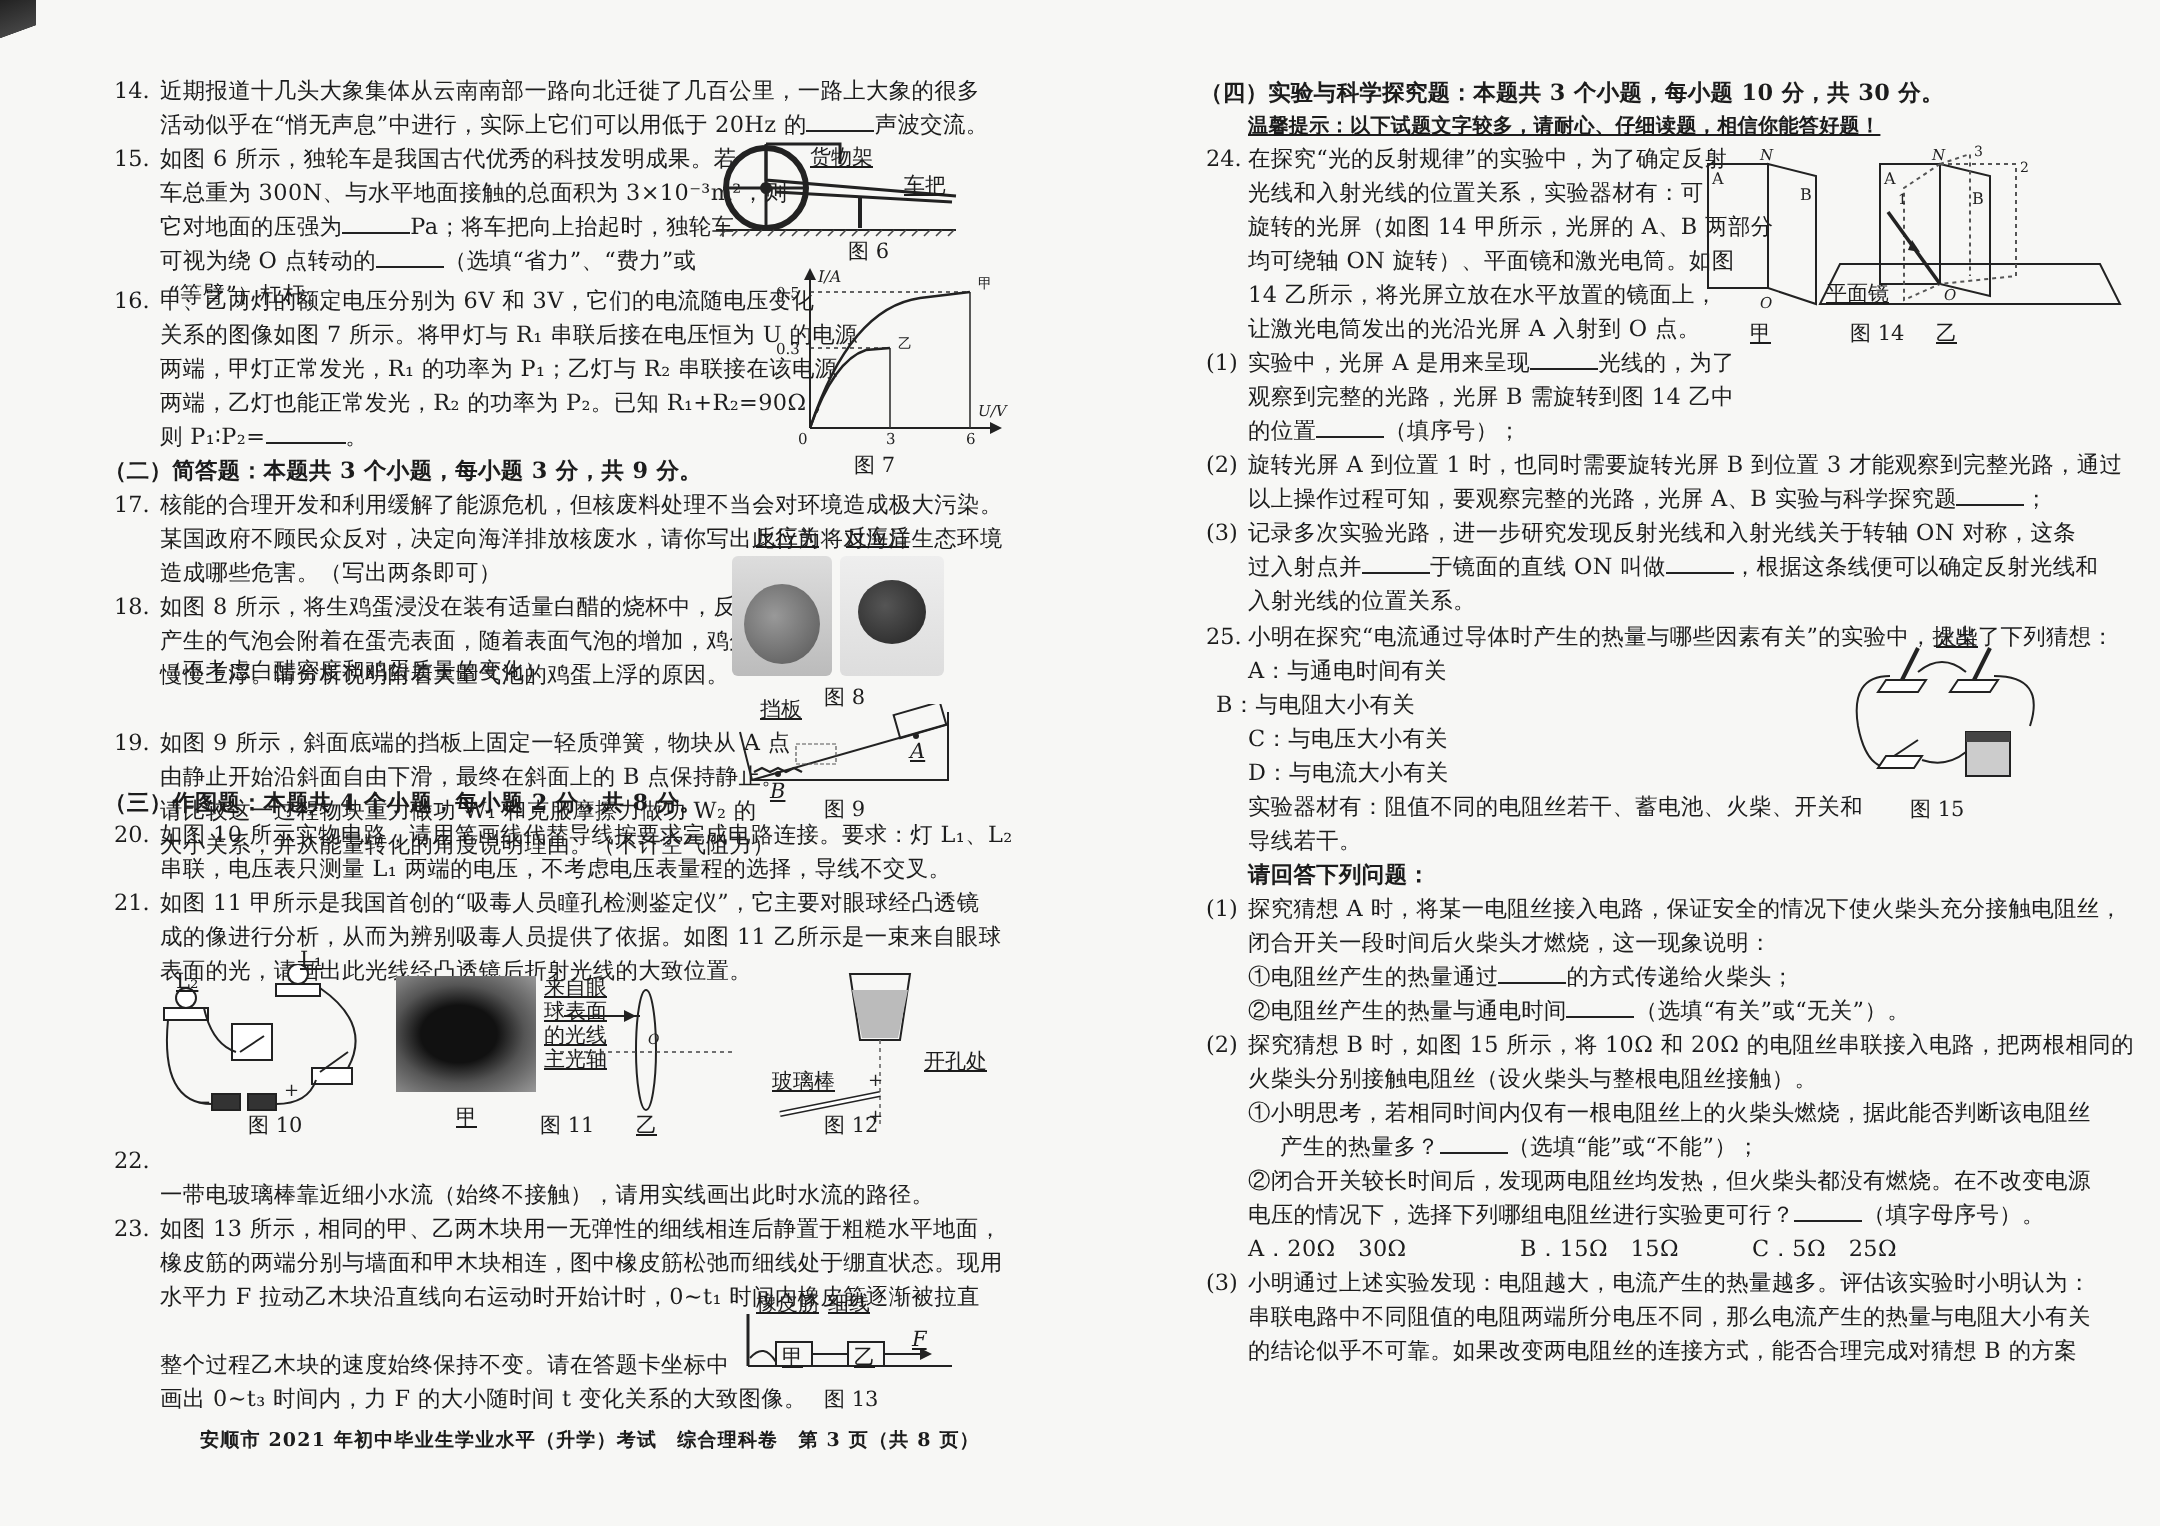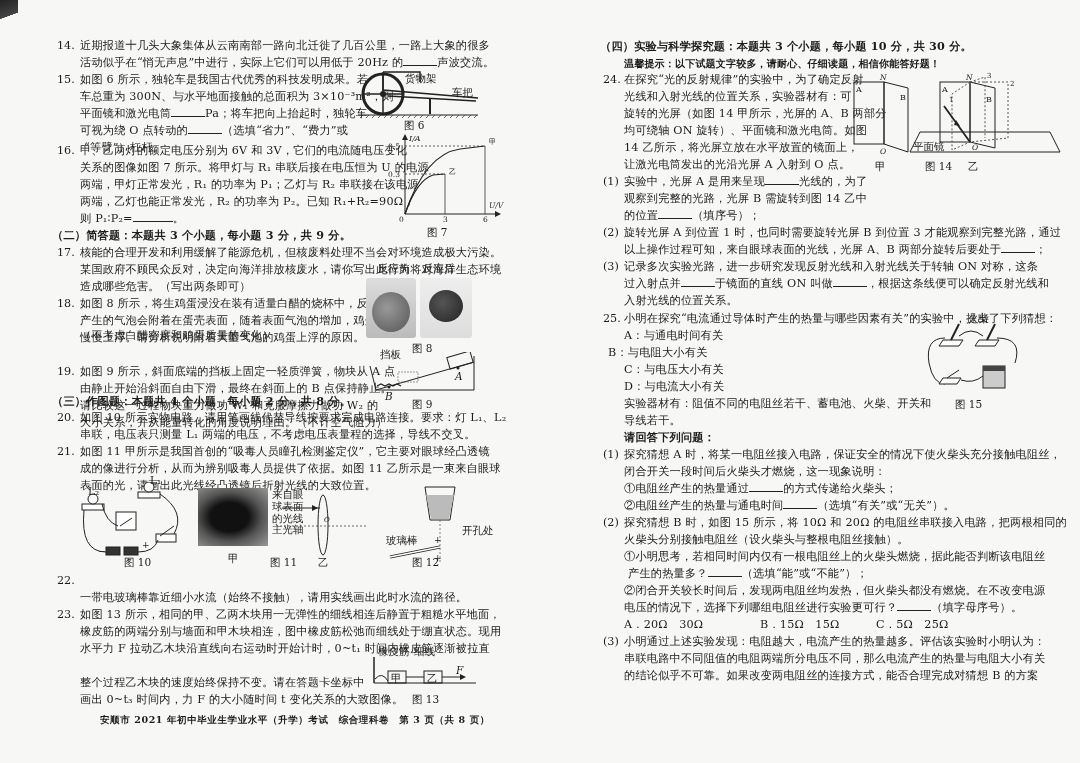--- a/index.html
+++ b/index.html
@@ -4,41 +4,41 @@
 <style>
   * { box-sizing: border-box; margin: 0; padding: 0; }
   html, body { width: 1080px; height: 763px; overflow: hidden; background: #f7f7f5; }
   body { font-family: "DejaVu Serif", "Liberation Serif", serif; color: #1c1c1c; position: relative; }
   .page { position: absolute; top: 0; height: 763px; }
   .left { left: 0; width: 540px; }
   .right { left: 540px; width: 540px; }
   .corner { position: absolute; left: 0; top: 0; width: 18px; height: 28px; background: linear-gradient(160deg, #222 0%, #444 55%, transparent 56%); }
   .t { position: absolute; font-size: 11.2px; line-height: 15px; white-space: nowrap; letter-spacing: 0.2px; }
   .b { font-weight: bold; }
-  .sm { font-size: 10px; }
+  .sm { font-size: 10px; text-decoration: underline; }
   .num { position: absolute; font-size: 11.2px; line-height: 15px; }
   .blank { display: inline-block; width: 34px; border-bottom: 1px solid #222; height: 11px; vertical-align: baseline; }
   .cap { position: absolute; font-size: 10.5px; }
   .fig { position: absolute; }
   .footer { position: absolute; font-size: 9.5px; font-weight: bold; letter-spacing: 0.6px; white-space: nowrap; }
 </style>
 </head>
 <body>
 
 <div class="page left">
   <div class="corner"></div>
 
   <span class="num" style="left:57px;top:38px">14.</span>
   <span class="t" style="left:80px;top:38px">近期报道十几头大象集体从云南南部一路向北迁徙了几百公里，一路上大象的很多</span>
   <span class="t" style="left:80px;top:55px"><span>活动似乎在“悄无声息”中进行，实际上它们可以用低于 20Hz 的</span><span class="blank"></span><span>声波交流。</span></span>
 
   <span class="num" style="left:57px;top:72px">15.</span>
   <span class="t" style="left:80px;top:72px">如图 6 所示，独轮车是我国古代优秀的科技发明成果。若</span>
   <span class="t" style="left:80px;top:89px">车总重为 300N、与水平地面接触的总面积为 3×10⁻³m²，则</span>
-  <span class="t" style="left:80px;top:106px"><span>平面镜和激光电筒</span><span class="blank"></span><span>Pa；将车把向上抬起时，独轮车</span></span>
+  <span class="t" style="left:80px;top:106px"><span>它对地面的压强为</span><span class="blank"></span><span>Pa；将车把向上抬起时，独轮车</span></span>
   <span class="t" style="left:80px;top:123px"><span>可视为绕 O 点转动的</span><span class="blank"></span><span>（选填“省力”、“费力”或</span></span>
   <span class="t" style="left:84px;top:140px">“等臂”）杠杆。</span>
 
   <svg class="fig" style="left:358px;top:68px" width="125" height="52" viewBox="0 0 125 52">
     <circle cx="25" cy="26" r="20" fill="none" stroke="#222" stroke-width="3"></circle>
     <circle cx="25" cy="26" r="3" fill="#222"></circle>
     <line x1="25" y1="6" x2="25" y2="46" stroke="#222" stroke-width="1.5"></line>
     <line x1="5" y1="26" x2="45" y2="26" stroke="#222" stroke-width="1.5"></line>
     <polyline points="25,4 25,22 120,30" fill="none" stroke="#222" stroke-width="1.5"></polyline>
     <polyline points="25,4 62,4 62,14" fill="none" stroke="#222" stroke-width="1.5"></polyline>
@@ -63,21 +63,21 @@
         <line x1="86" y1="50" x2="89" y2="47"></line>
         <line x1="92" y1="50" x2="95" y2="47"></line>
         <line x1="98" y1="50" x2="101" y2="47"></line>
         <line x1="104" y1="50" x2="107" y2="47"></line>
         <line x1="110" y1="50" x2="113" y2="47"></line>
         <line x1="116" y1="50" x2="119" y2="47"></line>
     </g>
   </svg>
   <span class="cap sm" style="left:405px;top:72px">货物架</span>
   <span class="cap sm" style="left:452px;top:86px">车把</span>
-  <span class="cap" style="left:404px;top:119px">图 6</span>
+  <span class="cap" style="left:424px;top:119px">图 6</span>
 
   <span class="num" style="left:57px;top:143px">16.</span>
   <span class="t" style="left:80px;top:143px">甲、乙两灯的额定电压分别为 6V 和 3V，它们的电流随电压变化</span>
   <span class="t" style="left:80px;top:160px">关系的图像如图 7 所示。将甲灯与 R₁ 串联后接在电压恒为 U 的电源</span>
   <span class="t" style="left:80px;top:177px">两端，甲灯正常发光，R₁ 的功率为 P₁；乙灯与 R₂ 串联接在该电源</span>
   <span class="t" style="left:80px;top:194px">两端，乙灯也能正常发光，R₂ 的功率为 P₂。已知 R₁+R₂=90Ω，</span>
   <span class="t" style="left:80px;top:211px"><span>则 P₁∶P₂=</span><span class="blank" style="width:40px"></span><span>。</span></span>
 
   <svg class="fig" style="left:385px;top:132px" width="120" height="92" viewBox="0 0 120 92">
     <line x1="20" y1="82" x2="20" y2="6" stroke="#222" stroke-width="1"></line>
@@ -278,21 +278,21 @@
   <span class="cap sm" style="left:428px;top:160px">乙</span>
 
   <span class="num" style="left:63px;top:174px">(1)</span>
 
   <span class="t" style="left:84px;top:174px"><span>实验中，光屏 A 是用来呈现</span><span class="blank"></span><span>光线的，为了</span></span>
   <span class="t" style="left:84px;top:191px">观察到完整的光路，光屏 B 需旋转到图 14 乙中</span>
   <span class="t" style="left:84px;top:208px"><span>的位置</span><span class="blank"></span><span>（填序号）；</span></span>
 
   <span class="num" style="left:63px;top:225px">(2)</span>
   <span class="t" style="left:84px;top:225px">旋转光屏 A 到位置 1 时，也同时需要旋转光屏 B 到位置 3 才能观察到完整光路，通过</span>
-  <span class="t" style="left:84px;top:242px"><span>以上操作过程可知，来自眼球表面的光线，光屏 A、B 两部分旋转后要处于</span><span class="blank"></span><span>；</span></span>
+  <span class="t" style="left:84px;top:242px"><span>以上操作过程可知，要观察完整的光路，光屏 A、B 实验与科学探究题</span><span class="blank"></span><span>；</span></span>
 
   <span class="num" style="left:63px;top:259px">(3)</span>
   <span class="t" style="left:84px;top:259px">记录多次实验光路，进一步研究发现反射光线和入射光线关于转轴 ON 对称，这条</span>
   <span class="t" style="left:84px;top:276px"><span>过入射点并</span><span class="blank"></span><span>于镜面的直线 ON 叫做</span><span class="blank"></span><span>，根据这条线便可以确定反射光线和</span></span>
   <span class="t" style="left:84px;top:293px">入射光线的位置关系。</span>
 
   <span class="num" style="left:63px;top:311px">25.</span>
   <span class="t" style="left:84px;top:311px">小明在探究“电流通过导体时产生的热量与哪些因素有关”的实验中，提出了下列猜想：</span>
   <span class="t" style="left:84px;top:328px">A：与通电时间有关</span>
   <span class="t" style="left:68px;top:345px">B：与电阻大小有关</span>
@@ -322,21 +322,21 @@
   <span class="num" style="left:63px;top:447px">(1)</span>
   <span class="t" style="left:84px;top:447px">探究猜想 A 时，将某一电阻丝接入电路，保证安全的情况下使火柴头充分接触电阻丝，</span>
   <span class="t" style="left:84px;top:464px">闭合开关一段时间后火柴头才燃烧，这一现象说明：</span>
   <span class="t" style="left:84px;top:481px"><span>①电阻丝产生的热量通过</span><span class="blank"></span><span>的方式传递给火柴头；</span></span>
   <span class="t" style="left:84px;top:498px"><span>②电阻丝产生的热量与通电时间</span><span class="blank"></span><span>（选填“有关”或“无关”）。</span></span>
 
   <span class="num" style="left:63px;top:515px">(2)</span>
   <span class="t" style="left:84px;top:515px">探究猜想 B 时，如图 15 所示，将 10Ω 和 20Ω 的电阻丝串联接入电路，把两根相同的</span>
   <span class="t" style="left:84px;top:532px">火柴头分别接触电阻丝（设火柴头与整根电阻丝接触）。</span>
   <span class="t" style="left:84px;top:549px">①小明思考，若相同时间内仅有一根电阻丝上的火柴头燃烧，据此能否判断该电阻丝</span>
-  <span class="t" style="left:88px;top:566px"><span>产生的热量多？</span><span class="blank"></span><span>（选填“能”或“不能”）；</span></span>
+  <span class="t" style="left:100px;top:566px"><span>产生的热量多？</span><span class="blank"></span><span>（选填“能”或“不能”）；</span></span>
   <span class="t" style="left:84px;top:583px">②闭合开关较长时间后，发现两电阻丝均发热，但火柴头都没有燃烧。在不改变电源</span>
   <span class="t" style="left:84px;top:600px"><span>电压的情况下，选择下列哪组电阻丝进行实验更可行？</span><span class="blank"></span><span>（填字母序号）。</span></span>
   <span class="t" style="left:84px;top:617px">A．20Ω　30Ω</span>
   <span class="t" style="left:220px;top:617px">B．15Ω　15Ω</span>
   <span class="t" style="left:336px;top:617px">C．5Ω　25Ω</span>
 
   <span class="num" style="left:63px;top:634px">(3)</span>
   <span class="t" style="left:84px;top:634px">小明通过上述实验发现：电阻越大，电流产生的热量越多。评估该实验时小明认为：</span>
   <span class="t" style="left:84px;top:651px">串联电路中不同阻值的电阻两端所分电压不同，那么电流产生的热量与电阻大小有关</span>
   <span class="t" style="left:84px;top:668px">的结论似乎不可靠。如果改变两电阻丝的连接方式，能否合理完成对猜想 B 的方案</span>

